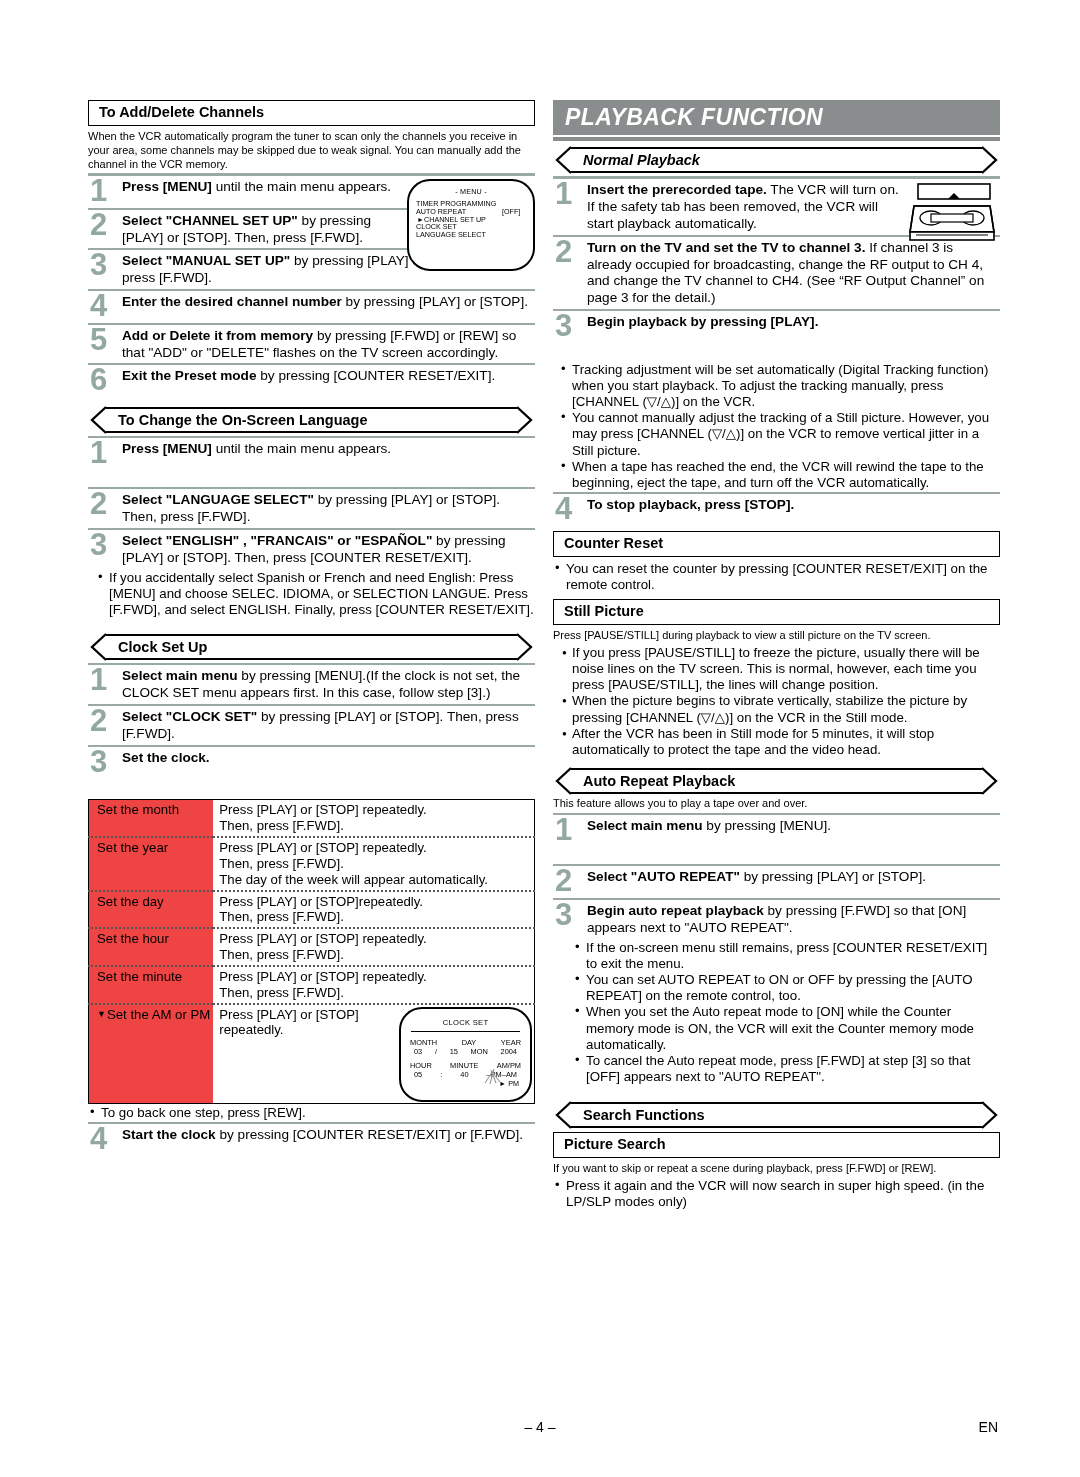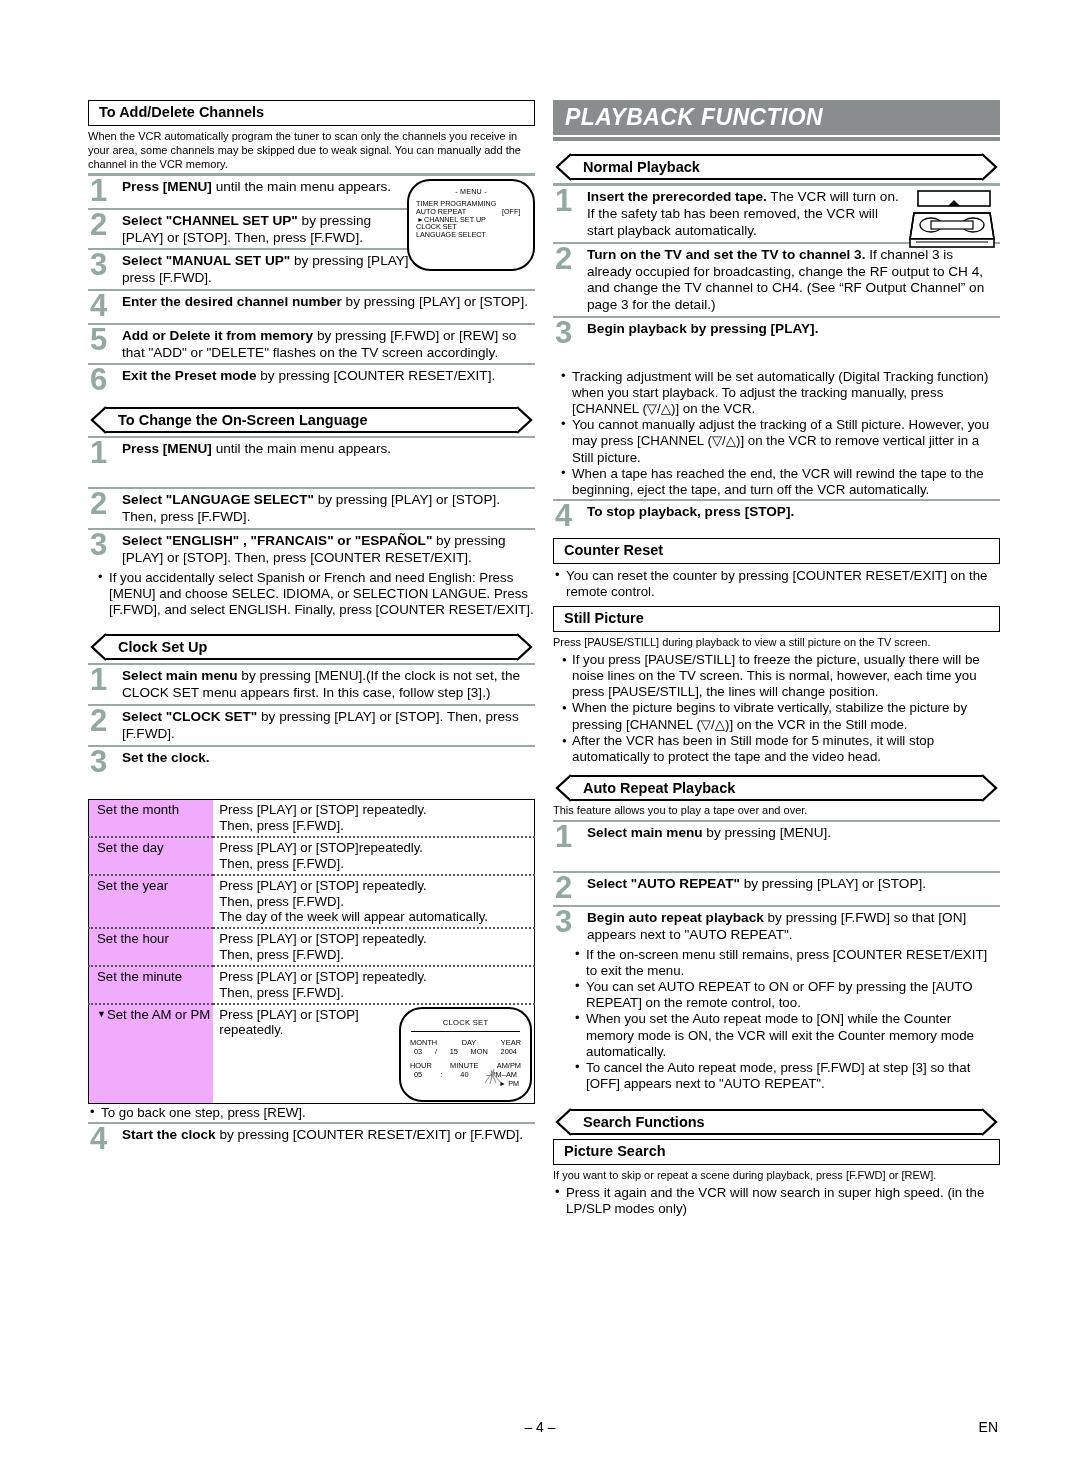--- a/index.html
+++ b/index.html
@@ -115,21 +115,21 @@
   
   .tape { width:92px; height:62px; position:relative; }
 
   
   table.clk {
     width:100%; border-collapse:collapse;
     border:1.5px solid #000; margin-top:3px;
   }
   table.clk td { vertical-align:top; padding:2px 3px 2px 6px; font-size:13.2px; line-height:1.2; }
   table.clk td.lbl {
-    background:#f0abfc; width:122px; white-space:nowrap;
+    background:#ef4444; width:122px; white-space:nowrap;
     padding-left:8px;
   }
   table.clk tr.dash td { border-top:2px dotted #555; }
   .tri { font-size:9px; position:relative; top:-2px; margin-right:1px; }
 
   .footer {
     position:absolute; left:0; right:0; bottom:58px;
     font-size:14px;
   }
   .footer .pg { position:absolute; left:0; right:0; text-align:center; }
@@ -262,32 +262,32 @@
     <table class="clk">
       <tbody>
             <tr>
         <td class="lbl">Set the month</td>
         <td>
           <div>Press [PLAY] or [STOP] repeatedly.</div>
           <div>Then, press [F.FWD].</div>
         </td>
       </tr>
       <tr class="dash">
-        <td class="lbl">Set the day</td>
-        <td>
-          <div>Press [PLAY] or [STOP]repeatedly.</div>
-          <div>Then, press [F.FWD].</div>
-        </td>
-      </tr>
-      <tr class="dash">
         <td class="lbl">Set the year</td>
         <td>
           <div>Press [PLAY] or [STOP] repeatedly.</div>
           <div>Then, press [F.FWD].</div>
           <div>The day of the week will appear automatically.</div>
+        </td>
+      </tr>
+      <tr class="dash">
+        <td class="lbl">Set the day</td>
+        <td>
+          <div>Press [PLAY] or [STOP]repeatedly.</div>
+          <div>Then, press [F.FWD].</div>
         </td>
       </tr>
       <tr class="dash">
         <td class="lbl">Set the hour</td>
         <td>
           <div>Press [PLAY] or [STOP] repeatedly.</div>
           <div>Then, press [F.FWD].</div>
         </td>
       </tr>
       <tr class="dash">
@@ -352,21 +352,21 @@
       <div class="txt"><b>Start the clock</b><span> by pressing [COUNTER RESET/EXIT] or [F.FWD].</span></div>
     </div>
 
   </div>
 
   <div class="col">
 
     <div class="banner">PLAYBACK FUNCTION</div>
     <div class="banner-rule"></div>
 
-    <div class="brackethead" style="margin-top:13px;">
+    <div class="brackethead" style="margin-top:6px;font-style:italic;">
       <div class="bh-box"></div>
       <div class="bh-l">
         <svg width="18" height="28" viewBox="0 0 18 28">
               <path d="M18 1 L4 14 L18 27" fill="none" stroke="#000" stroke-width="2.3"></path>
             </svg>
       </div>
       <div class="bh-r">
         <svg width="18" height="28" viewBox="0 0 18 28">
               <path d="M0 1 L14 14 L0 27" fill="none" stroke="#000" stroke-width="2.3"></path>
             </svg>

